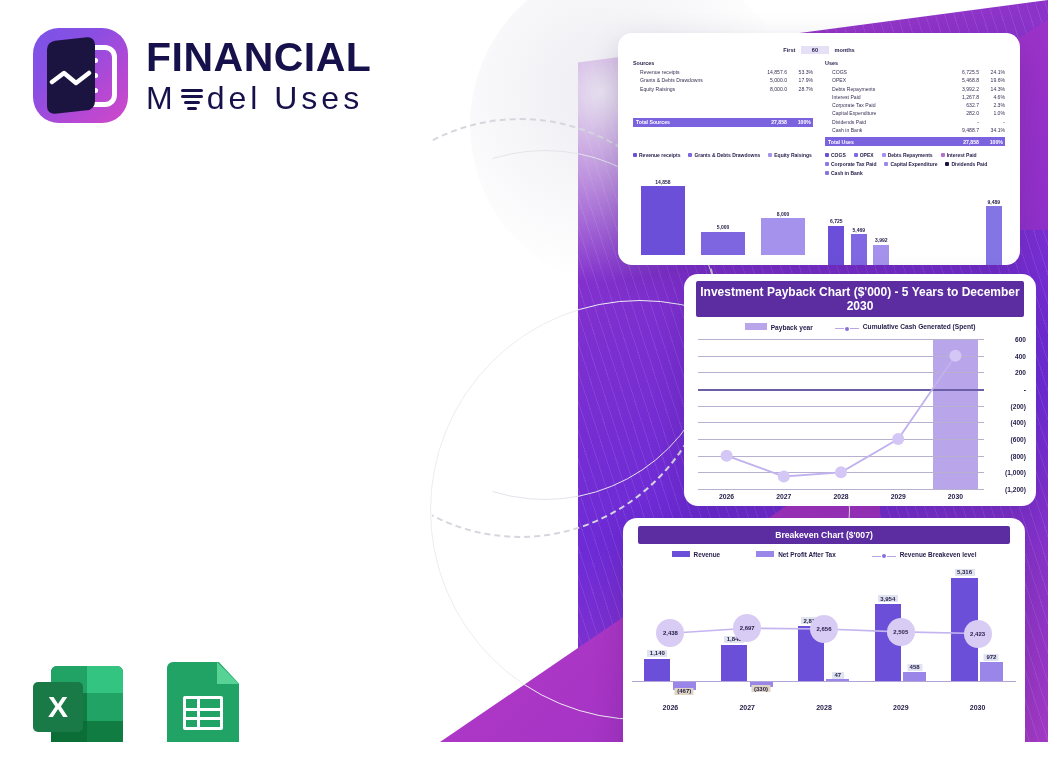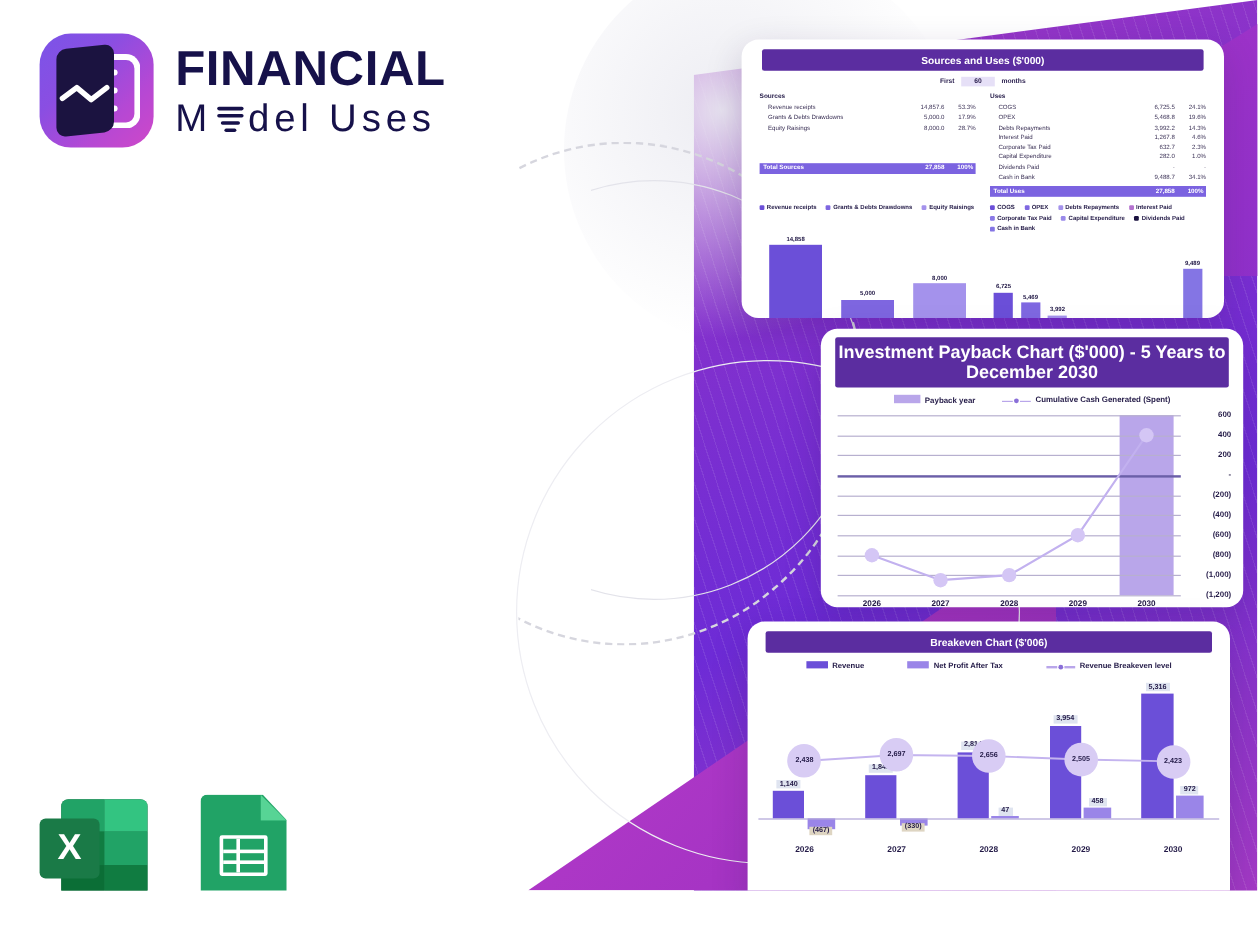--- a/index.html
+++ b/index.html
@@ -167,21 +167,21 @@
   .lg-dot{ width:4px; height:4px; border-radius:1px; display:inline-block; }
 
   .chartbox{ position:relative; }
   .bars{ position:absolute; left:0; right:0; bottom:0; display:flex; align-items:flex-end; }
   .bar-wrap{ flex:1; display:flex; flex-direction:column; align-items:center; justify-content:flex-end; height:100%; }
   .bar-lbl{ font-size:5px; font-weight:bold; color:#231a47; margin-bottom:1.5px; }
   .bar{ width:72%; }
 
   
   #card-payback{ left:684px; top:274px; width:352px; height:232px; padding:7px 8px 4px; }
-  #card-payback .card-title{ font-size:15px; padding:4px 0; margin:0 4px; }
+  #card-payback .card-title{ font-size:12px; padding:4px 0; margin:0 4px; }
   .pb-legend{
     display:flex; justify-content:center; gap:22px; align-items:center;
     font-size:6.6px; font-weight:bold; color:#231a47; margin-top:6px;
   }
   .pb-swatch{ width:22px; height:7px; background:#b9a6ea; display:inline-block; margin-right:4px; }
   .pb-linemark{ display:inline-flex; align-items:center; margin-right:4px; }
   .pb-linemark .ln{ width:9px; height:1.5px; background:#b9a6ea; }
   .pb-linemark .dt{ width:4px; height:4px; border-radius:50%; background:#8a6fd8; margin:0 1px; }
   .pb-plot{ position:relative; margin-top:8px; height:150px; }
   .pb-grid{ position:absolute; left:6px; right:44px; top:0; bottom:0; }
@@ -277,21 +277,20 @@
       <div class="fold"></div>
       <div class="grid">
         <div class="h" style="top:9px"></div>
         <div class="h" style="top:18px"></div>
         <div class="v" style="left:11px"></div>
       </div>
     </div>
   </div>
 
   <div class="card" id="card-sources">
-    <div class="card-title">Sources and Uses ($'000)</div>
 
     <div class="su-first">
       <span>First</span>
       <span class="cell">60</span>
       <span>months</span>
     </div>
 
     <div class="su-cols">
       <div class="su-col">
         <div class="su-head">Sources</div>
@@ -523,21 +522,21 @@
     <div class="pb-xlabels" id="pb-xlabels">
         <div>2026</div>
         <div>2027</div>
         <div>2028</div>
         <div>2029</div>
         <div>2030</div>
       </div>
   </div>
 
   <div class="card" id="card-breakeven">
-    <div class="card-title">Breakeven Chart ($'006)</div>
+    <div class="card-title">Breakeven Chart ($'007)</div>
 
     <div class="be-legend">
       <span>
         <span class="be-sw" style="background:#6b4fd8"></span><span>Revenue</span>
       </span>
       <span>
         <span class="be-sw" style="background:#9a85e8"></span><span>Net Profit After Tax</span>
       </span>
       <span>
         <span class="pb-linemark">

